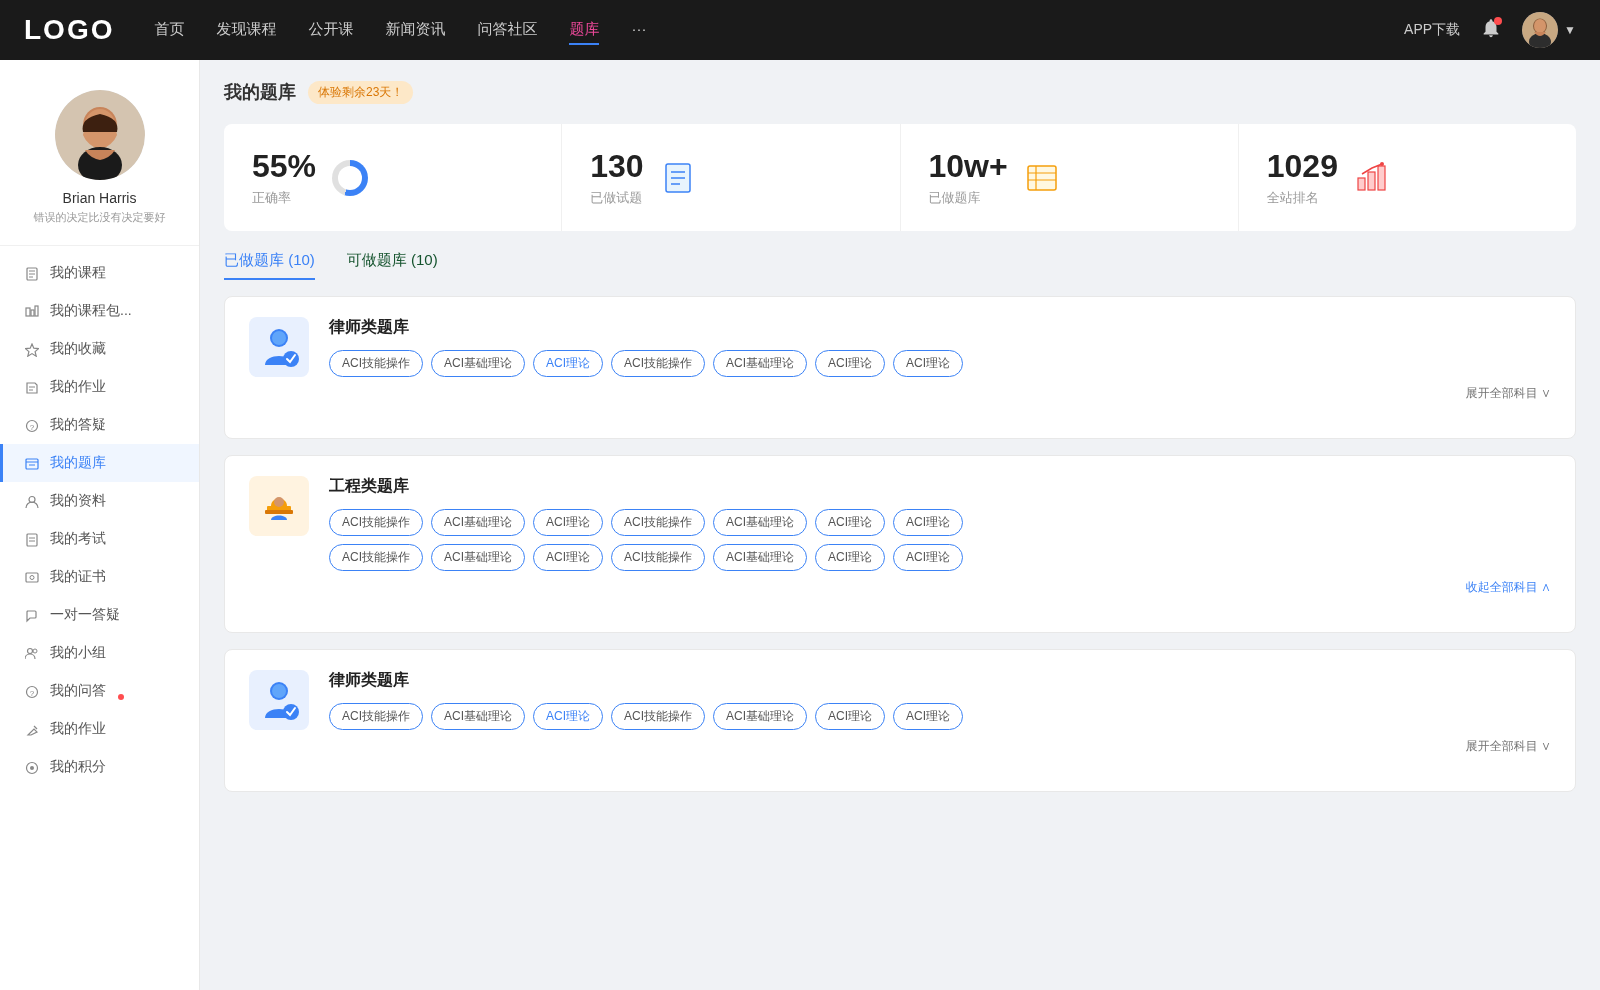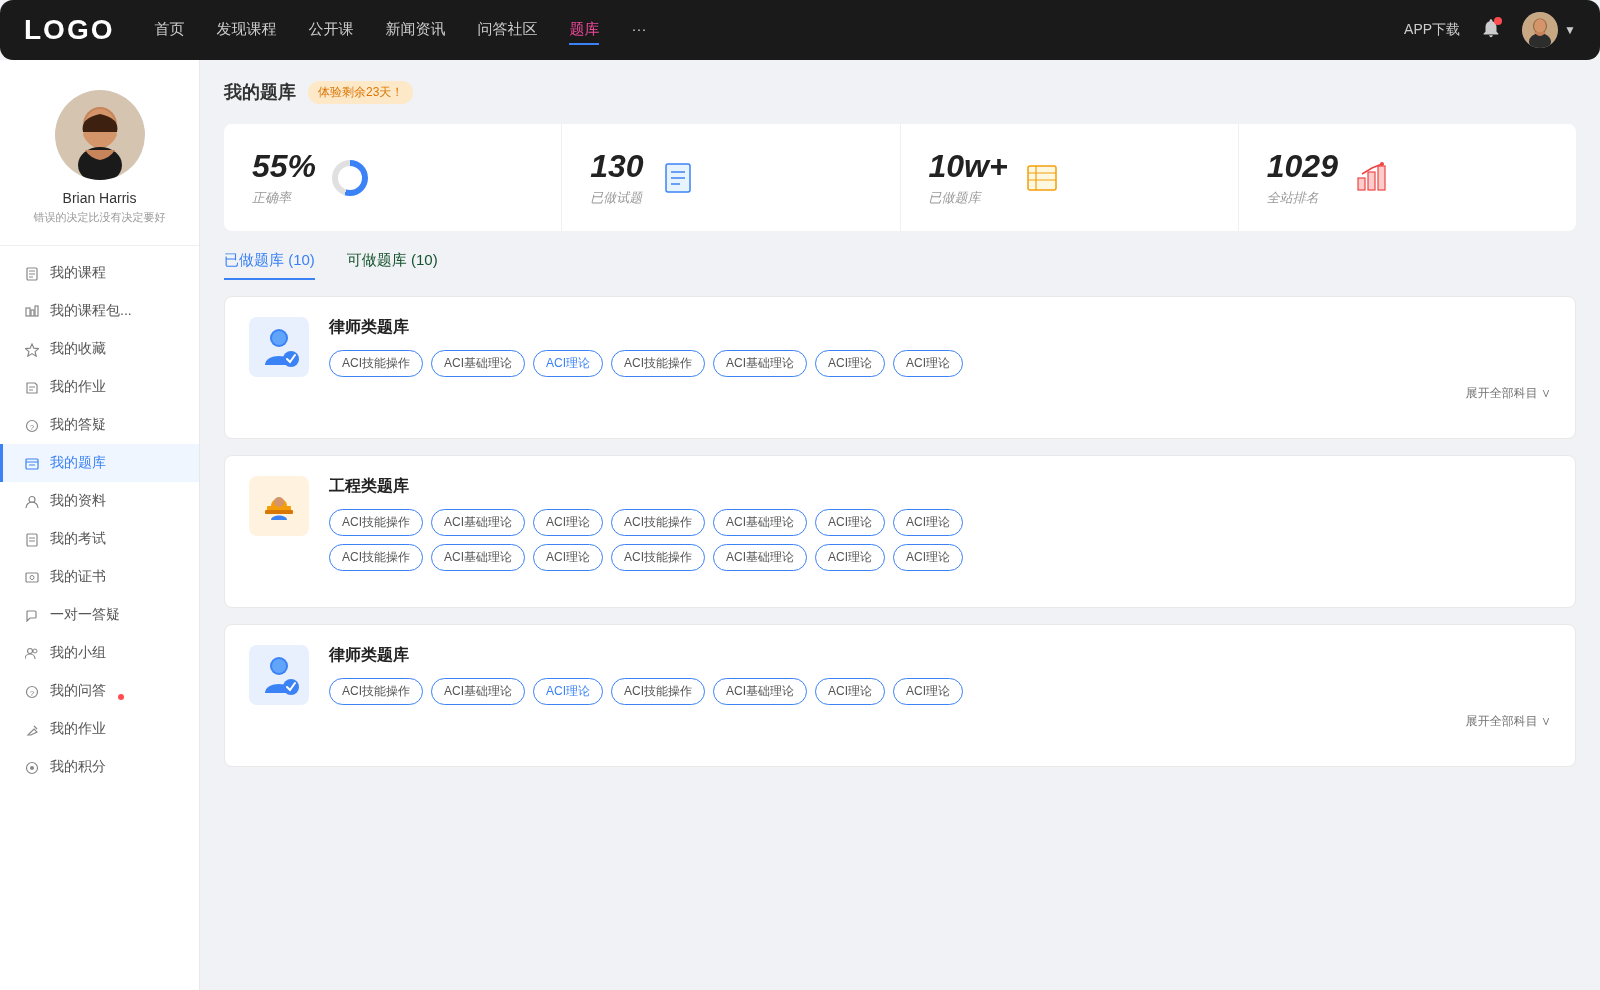--- a/index.html
+++ b/index.html
@@ -8,21 +8,20 @@
     
     .header {
       background: #1a1a1a;
       height: 60px;
       display: flex;
       align-items: center;
       padding: 0 24px;
       position: fixed;
       top: 0; left: 0; right: 0;
       z-index: 100;
-      border-radius: 13px;
     }
     .header-logo {
       color: #fff;
       font-size: 28px;
       font-weight: bold;
       margin-right: 40px;
       letter-spacing: 2px;
     }
     .header-nav {
       display: flex;
@@ -185,21 +184,20 @@
       border-radius: 12px;
     }
 
     
     .stats-row {
       background: #fff;
       border-radius: 8px;
       display: flex;
       margin-bottom: 20px;
       overflow: hidden;
-      font-style: italic;
     }
     .stat-item {
       flex: 1;
       padding: 24px 28px;
       border-right: 1px solid #f0f0f0;
       display: flex;
       align-items: center;
       gap: 16px;
     }
     .stat-item:last-child { border-right: none; }
@@ -642,20 +640,21 @@
           </div>
           <div class="bank-tags-row2">
             <span class="tag">ACI技能操作</span>
             <span class="tag">ACI基础理论</span>
             <span class="tag">ACI理论</span>
             <span class="tag">ACI技能操作</span>
             <span class="tag">ACI基础理论</span>
             <span class="tag">ACI理论</span>
             <span class="tag">ACI理论</span>
           </div>
+          <span class="collapse-link">收起全部科目 ∧</span>
         </div>
       </div>
     </div>
 
     <div class="bank-card">
       <div class="bank-card-header">
         <div class="lawyer-icon">
           <svg width="44" height="44" viewBox="0 0 44 44">
             <circle cx="22" cy="13" r="9" fill="#3b82f6"></circle>
             <circle cx="22" cy="13" r="7" fill="#60a5fa"></circle>

